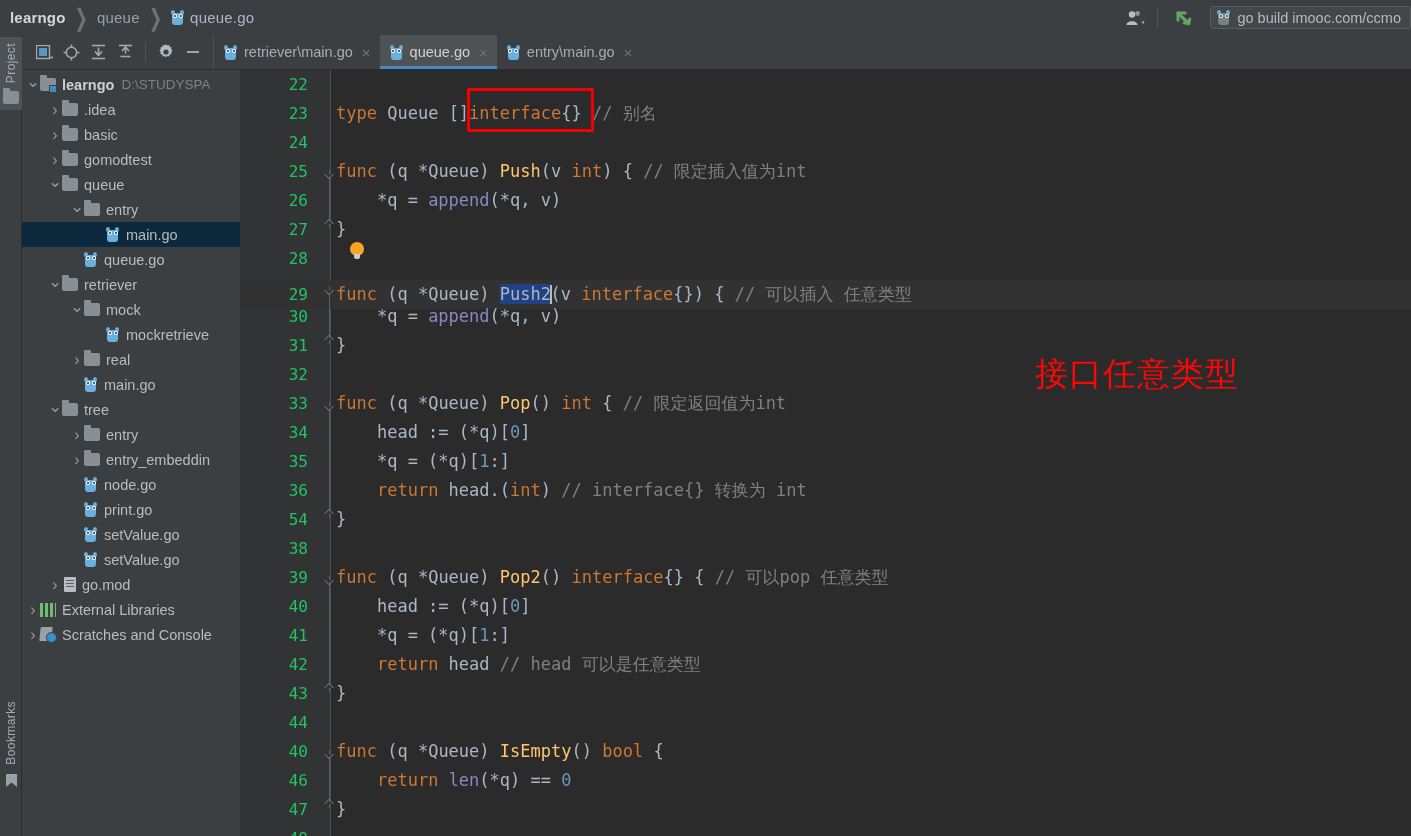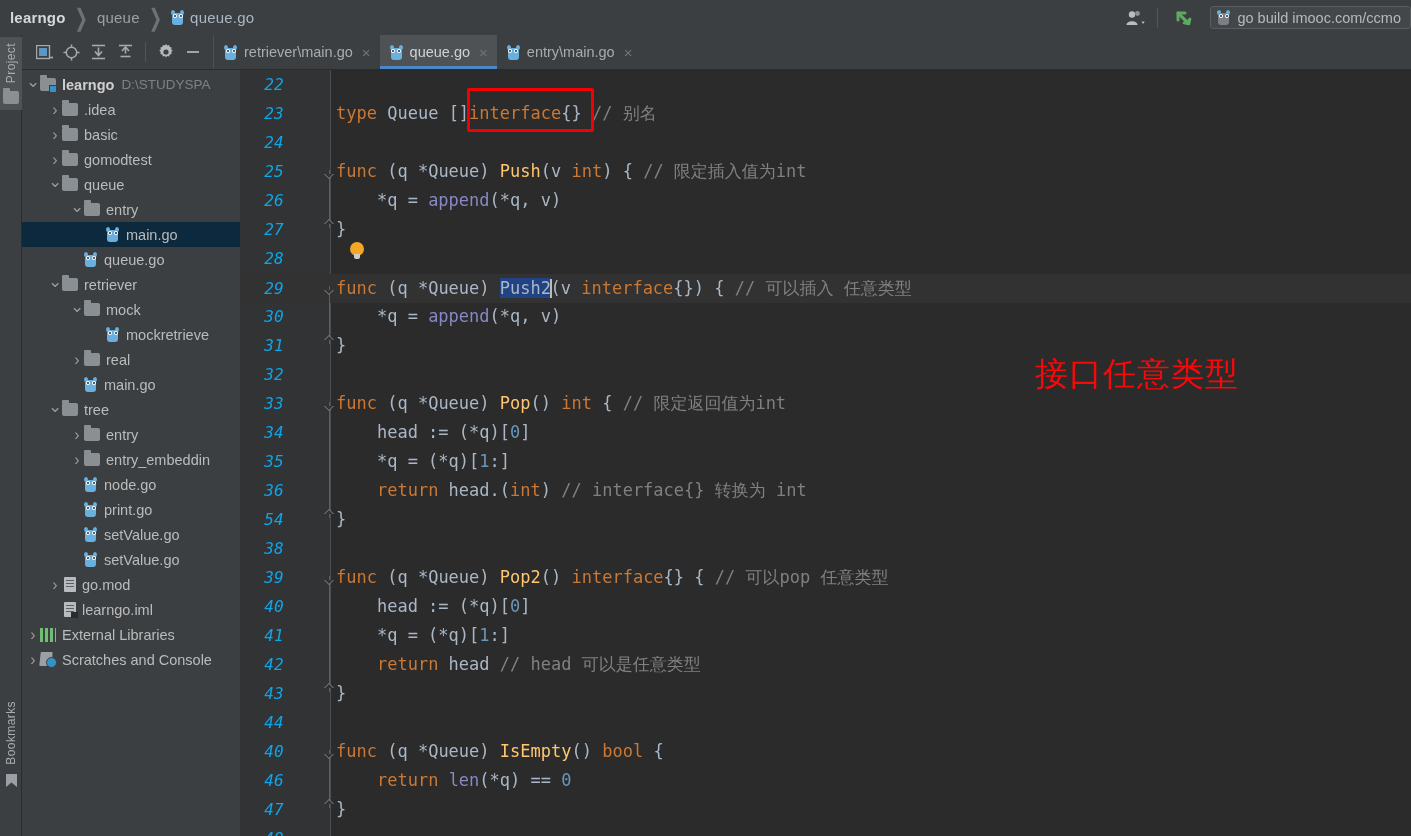--- a/index.html
+++ b/index.html
@@ -166,22 +166,22 @@
     position: absolute; left: 0; top: 0; width: 90px; height: 766px; background: #313335;
   }
   .foldcol {
     position: absolute; left: 90px; top: 0; width: 1px; height: 766px; background: #4b4f51;
   }
   .row {
     position: absolute; left: 0; width: 1171px; height: 29px; line-height: 29px;
   }
   .row.current { background: #323232; }
   .lnum {
-    position: absolute; left: 0; width: 68px; text-align: center;
-    color: #0ea5e9; font-family: "DejaVu Sans Mono", monospace; font-size: 16px; font-style: italic;
+    position: absolute; left: 0; width: 68px; text-align: right;
+    color: #22c55e; font-family: "DejaVu Sans Mono", monospace; font-size: 16px;
   }
   .code {
     position: absolute; left: 96px; white-space: pre;
     font-family: "DejaVu Sans Mono", monospace; font-size: 17px; color: #a9b7c6;
   }
   .kw  { color: #cc7832; }
   .fn  { color: #ffc66d; }
   .num { color: #6897bb; }
   .cmt { color: #808080; }
   .def { color: #a9b7c6; }
@@ -544,25 +544,20 @@
             <span class="eye-l"></span>
             <span class="eye-r"></span>
           </span>
           <span class="tlabel">setValue.go</span>
         </div>
         <div class="trow" style="padding-left: 26px;">
           <span class="arrow" style="font-size: 16px;">›</span>
           <span class="fileicon mod"></span>
           <span class="tlabel">go.mod</span>
         </div>
-        <div class="trow" style="padding-left: 26px;">
-          <span class="nospace"></span>
-          <span class="fileicon iml"></span>
-          <span class="tlabel">learngo.iml</span>
-        </div>
         <div class="trow" style="padding-left: 4px;">
           <span class="arrow" style="font-size: 16px;">›</span>
           <span class="libicon"></span>
           <span class="tlabel">External Libraries</span>
         </div>
         <div class="trow" style="padding-left: 4px;">
           <span class="arrow" style="font-size: 16px;">›</span>
           <span class="scratchicon"></span>
           <span class="tlabel">Scratches and Console</span>
         </div>
@@ -594,21 +589,21 @@
           <span class="code">    *q = <span class="builtin">append</span>(*q, v)</span>
         </div>
         <div class="row" style="top: 145px; padding-left: 28px;">
           <span class="lnum">27</span>
           <span class="code">}</span>
         </div>
         <div class="row" style="top: 174px;">
           <span class="lnum">28</span>
           <span class="code"></span>
         </div>
-        <div class="row current" style="top: 204px;">
+        <div class="row current" style="top: 210px;">
           <span class="lnum">29</span>
           <span class="code"><span class="kw">func</span> (q *<span class="def">Queue</span>) <span class="sel-token">Push2</span><span class="caret"></span>(v <span class="kw">interface</span>{}) { <span class="cmt">// 可以插入 任意类型</span></span>
         </div>
         <div class="row" style="top: 232px;">
           <span class="lnum">30</span>
           <span class="code">    *q = <span class="builtin">append</span>(*q, v)</span>
         </div>
         <div class="row" style="top: 261px;">
           <span class="lnum">31</span>
           <span class="code">}</span>

